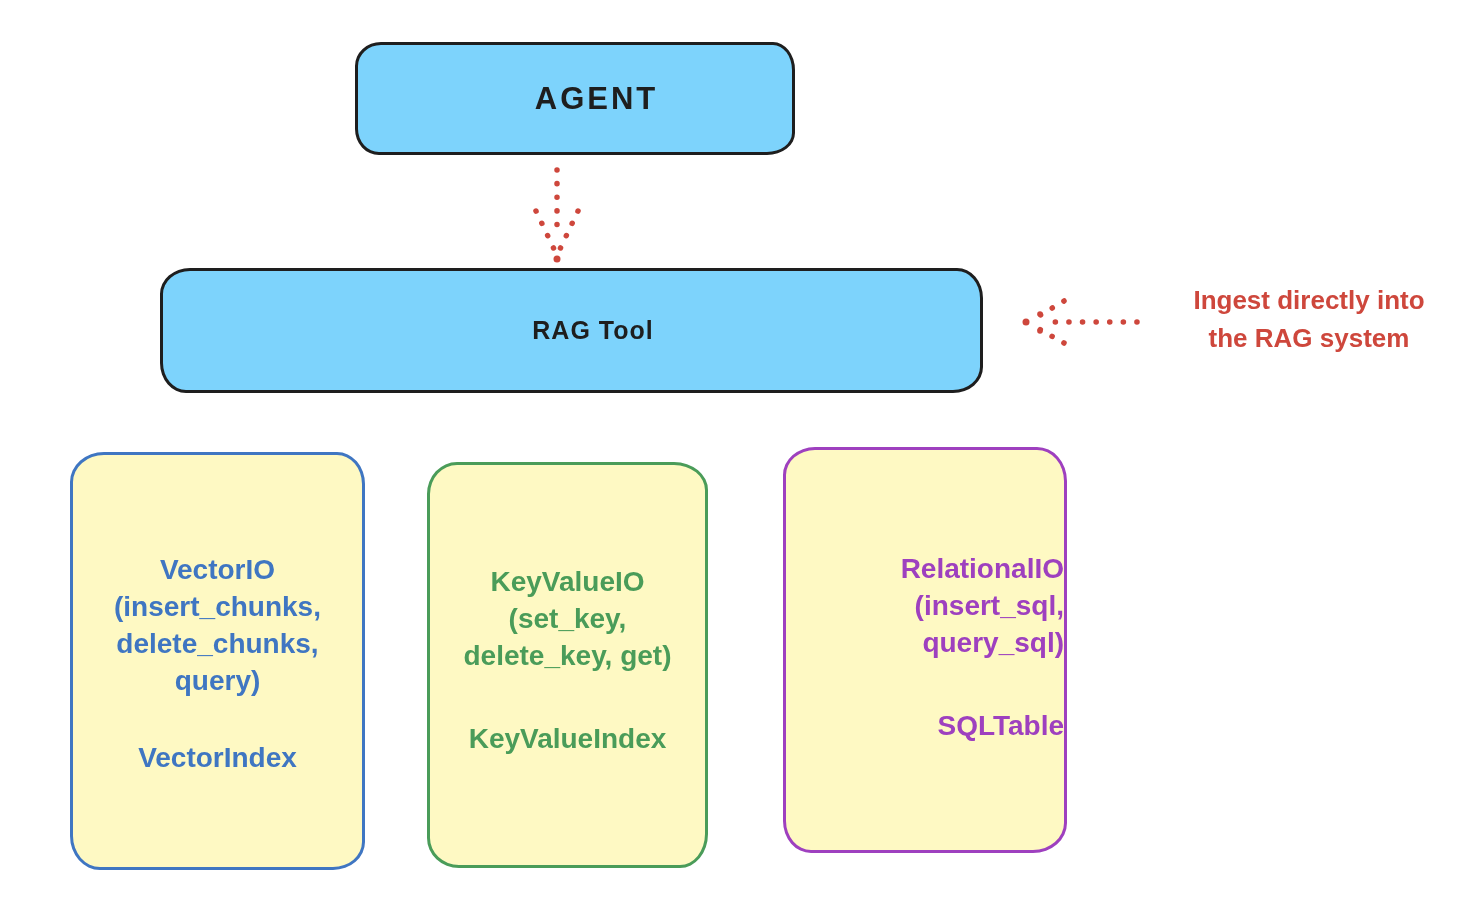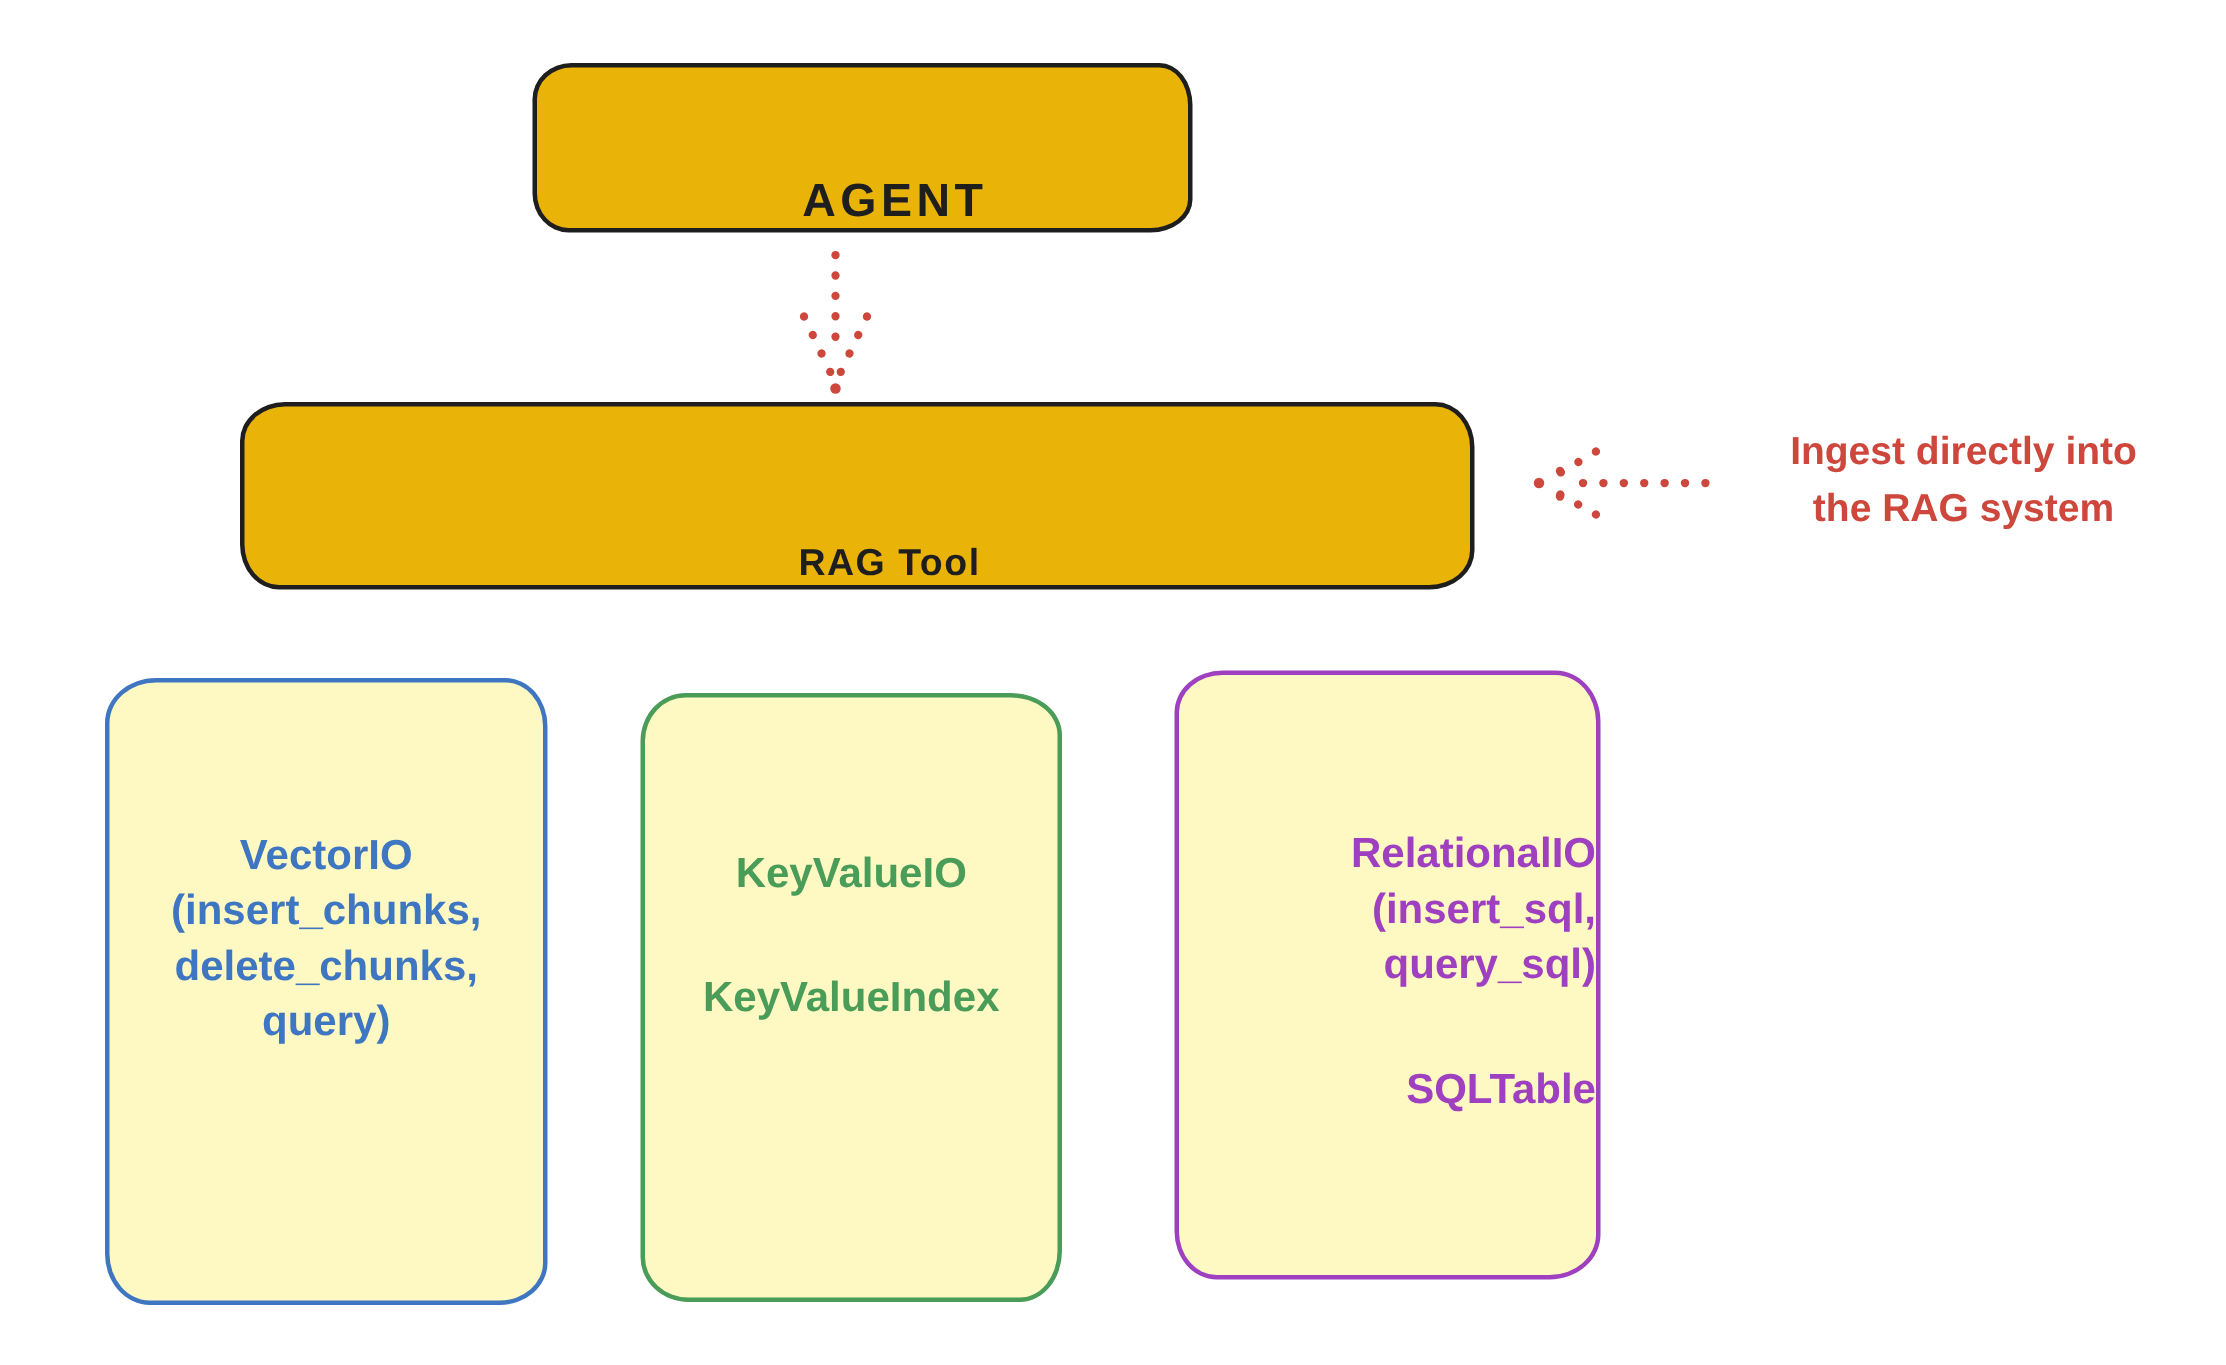--- a/index.html
+++ b/index.html
@@ -15,24 +15,24 @@
   .canvas {
     position: relative;
     width: 1484px;
     height: 910px;
     background: var(--background);
     font-family: "Liberation Sans", "DejaVu Sans", sans-serif;
     overflow: hidden;
   }
   .node {
     position: absolute;
-    background: #eab308;
+    background: #7dd3fc;
     border: 3.5px solid var(--ink);
     display: flex;
-    align-items: flex-end;
+    align-items: center;
     justify-content: center;
     color: var(--ink);
     padding-left: 43px;
   }
   .agent-box {
     left: 355px; top: 42px; width: 440px; height: 113px;
     border-radius: 26px 22px 28px 24px / 24px 28px 22px 26px;
     font-size: 31px; font-weight: bold; letter-spacing: 3px;
   }
   .rag-box {
@@ -133,26 +133,29 @@
 
   <div class="annotation">Ingest directly into
 the RAG system</div>
 
   <div class="storage-box vector-box">
     <div class="content">
       <div>VectorIO</div>
       <div class="methods">(insert_chunks,
 delete_chunks,
 query)</div>
+      <div class="index-label">VectorIndex</div>
     </div>
   </div>
 
   <div class="storage-box keyvalue-box">
     <div class="content">
       <div>KeyValueIO</div>
+      <div class="methods">(set_key,
+delete_key, get)</div>
       <div class="index-label">KeyValueIndex</div>
     </div>
   </div>
 
   <div class="storage-box relational-box">
     <div class="content">
       <div>RelationalIO</div>
       <div class="methods">(insert_sql,
 query_sql)</div>
       <div class="index-label">SQLTable</div>

